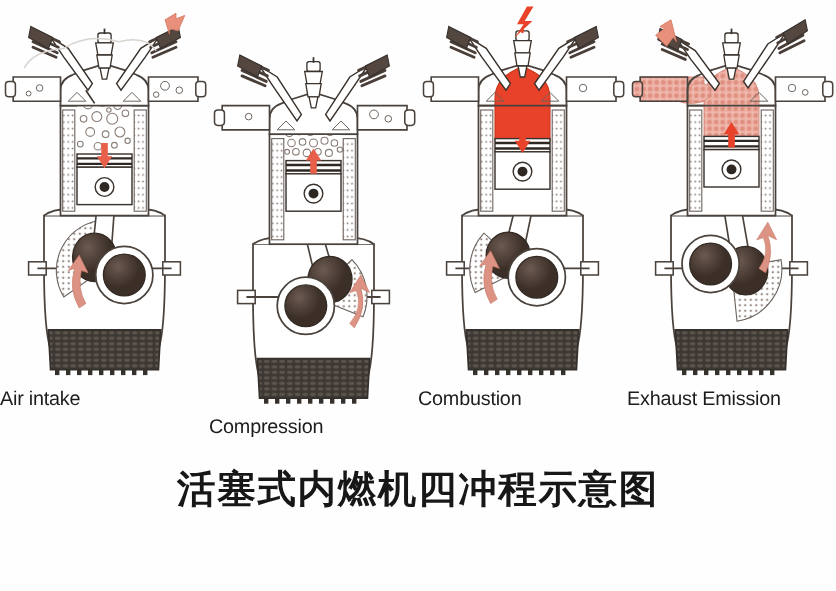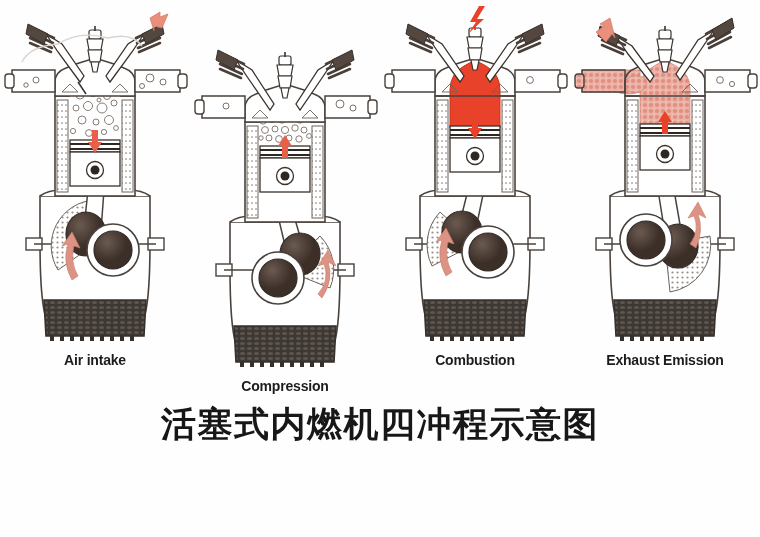--- a/index.html
+++ b/index.html
@@ -18,30 +18,30 @@
     position:absolute;
     top:0;
     width:190px;
     height:390px;
   }
   .stage-svg{display:block;}
   .stage-label{
     position:absolute;
     top:352px;
     width:190px;
-    text-align:center;
-    font-size:14px;
-    font-weight:bold;
+    text-align:left;
+    font-size:18px;
+    font-weight:normal;
     color:#1c1c1c;
     letter-spacing:-0.2px;
     font-family:"Liberation Sans", sans-serif;
   }
   #main-title{
     position:absolute;
-    left:0;top:401px;
+    left:0;top:421px;
     width:760px;
     text-align:center;
     font-size:35px;
     font-weight:bold;
     color:#171717;
     letter-spacing:1.5px;
     font-family:"DejaVu Sans","Liberation Sans", sans-serif;
   }
 </style>
 </head>

